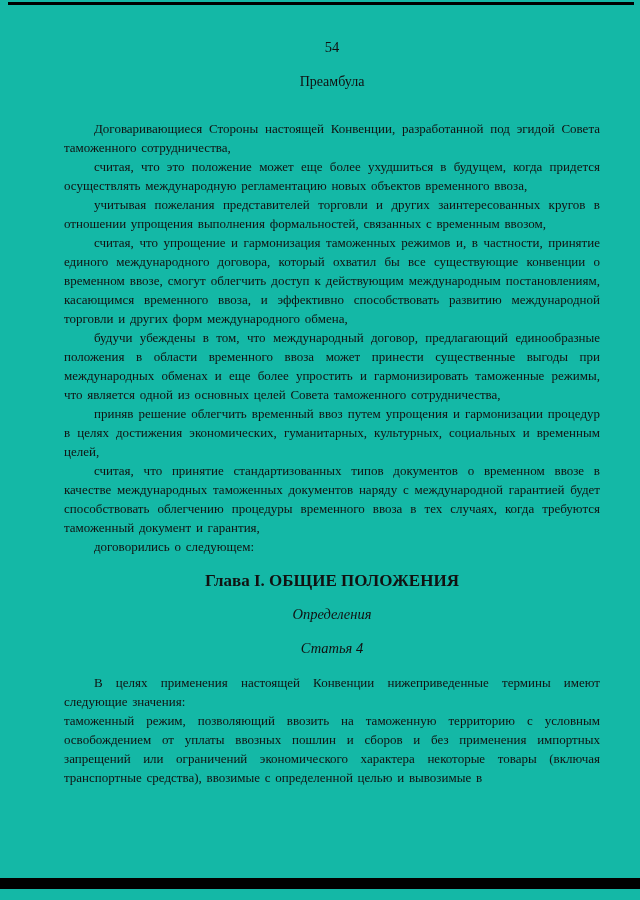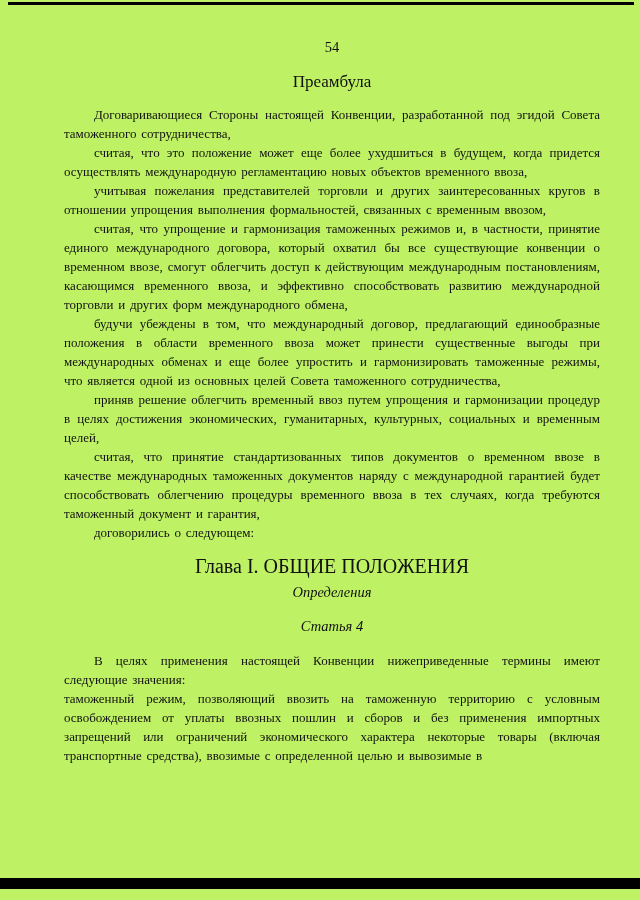--- a/index.html
+++ b/index.html
@@ -4,21 +4,21 @@
 <style>
   html, body {
     margin: 0;
     padding: 0;
     background: #ffffff;
   }
   .page {
     position: relative;
     width: 640px;
     height: 900px;
-    background: #bef264;
+    background: #14b8a6;
     overflow: hidden;
     font-family: "Liberation Serif", "DejaVu Serif", serif;
     color: #111111;
   }
   .scan-border-top {
     position: absolute;
     top: 2px;
     left: 8px;
     width: 626px;
     height: 3px;
@@ -41,39 +41,40 @@
   .centered {
     text-align: center;
     text-indent: 0;
   }
   .page-number {
     font-size: 14.5px;
     line-height: 19px;
     margin-bottom: 15px;
   }
   .section-title {
-    font-size: 17px;
+    font-size: 14px;
     line-height: 19px;
-    margin-bottom: 14px;
+    margin-bottom: 28px;
   }
   p.body-text {
     margin: 0;
     font-size: 13px;
     line-height: 19px;
     text-align: justify;
     text-indent: 30px;
     word-spacing: 1.5px;
   }
   p.no-indent {
     text-indent: 0;
   }
   .chapter-heading {
-    font-size: 20px;
+    font-size: 17px;
     line-height: 19px;
-    margin: 15px 0 7px 0;
+    margin: 15px 0 15px 0;
+    font-weight: bold;
   }
   .sub-heading {
     font-size: 14.5px;
     line-height: 19px;
     margin: 0 0 15px 0;
     font-style: italic;
   }
   .after-headings {
     margin-top: 0;
   }

